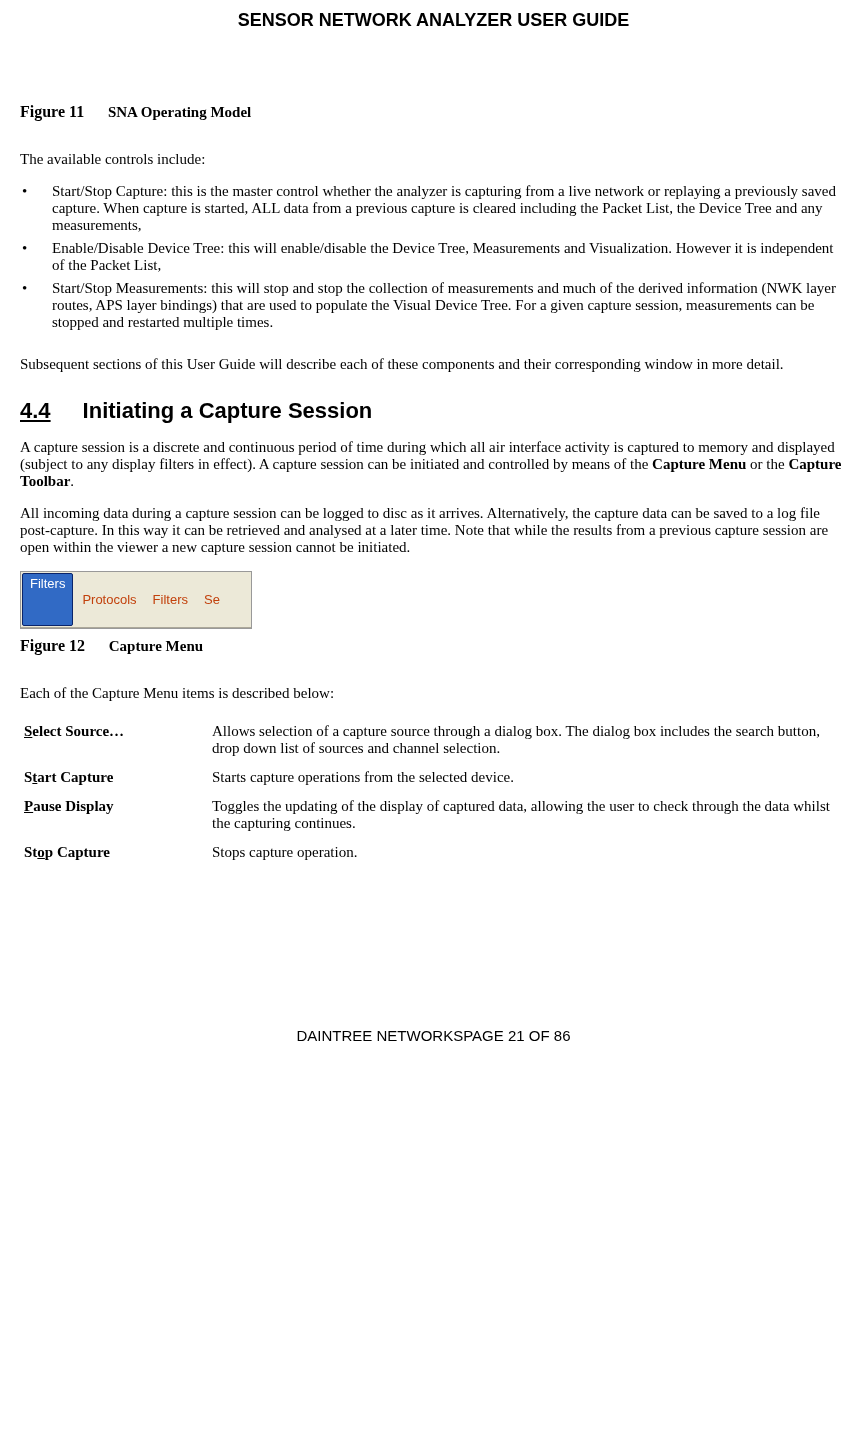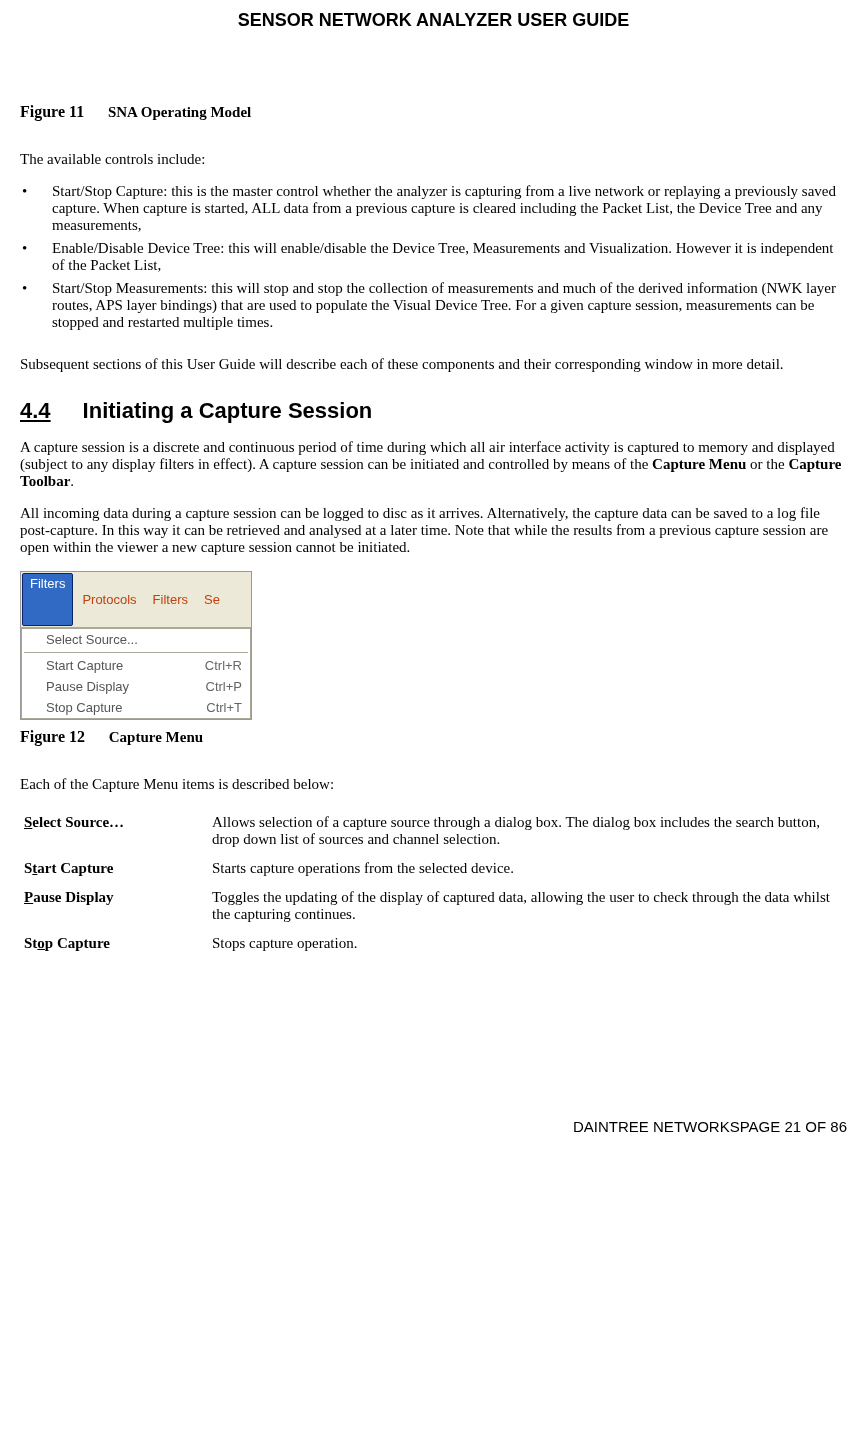--- a/index.html
+++ b/index.html
@@ -102,21 +102,21 @@
     padding: 6px 4px;
   }
   table.desc td.label {
     width: 180px;
     font-weight: bold;
   }
   .underline-char { text-decoration: underline; }
   .footer {
     margin-top: 160px;
     display: flex;
-    justify-content: flex-end;
+    justify-content: center;
     font-family: Arial, Helvetica, sans-serif;
     font-size: 15px;
   }
 </style>
 </head>
 <body>
 
 <div class="header-title">SENSOR NETWORK ANALYZER USER GUIDE</div>
 
 <div class="fig-caption">
@@ -151,39 +151,20 @@
 
 <p>All incoming data during a capture session can be logged to disc as it arrives.  Alternatively, the capture data can be saved to a log file post-capture.  In this way it can be retrieved and analysed at a later time.  Note that while the results from a previous capture session are open within the viewer a new capture session cannot be initiated.</p>
 
 <div class="menu-mock">
   <div class="menu-bar">
     <div class="menu-bar-item active">Filters</div>
     <div class="menu-bar-item">Protocols</div>
     <div class="menu-bar-item">Filters</div>
     <div class="menu-bar-item">Se</div>
   </div>
-  <div class="menu-dropdown">
-    <div class="menu-item">
-      <span class="menu-item-label">Select Source...</span>
-      <span class="menu-item-shortcut"></span>
-    </div>
-    <div class="menu-sep"></div>
-    <div class="menu-item">
-      <span class="menu-item-label">Start Capture</span>
-      <span class="menu-item-shortcut">Ctrl+R</span>
-    </div>
-    <div class="menu-item">
-      <span class="menu-item-label">Pause Display</span>
-      <span class="menu-item-shortcut">Ctrl+P</span>
-    </div>
-    <div class="menu-item">
-      <span class="menu-item-label">Stop Capture</span>
-      <span class="menu-item-shortcut">Ctrl+T</span>
-    </div>
-  </div>
 </div>
 
 <div class="fig-caption" style="margin-top:8px">
   <span class="fig-label">Figure 12</span>
   <span class="fig-name">Capture Menu</span>
 </div>
 
 <p>Each of the Capture Menu items is described below:</p>
 
 <table class="desc">

